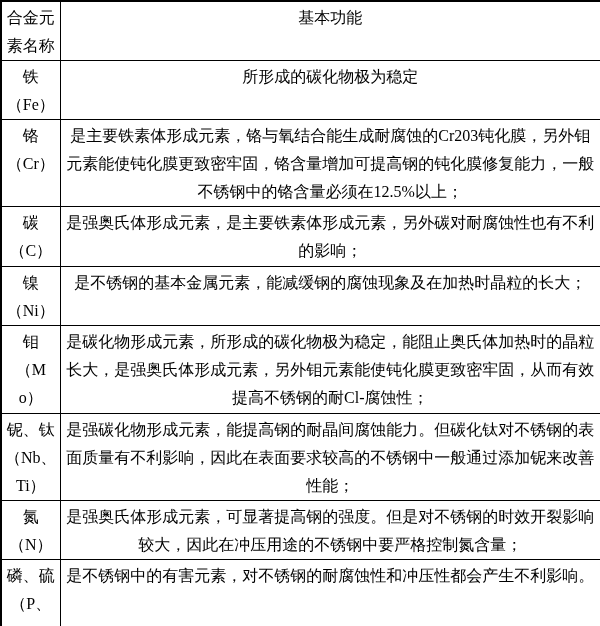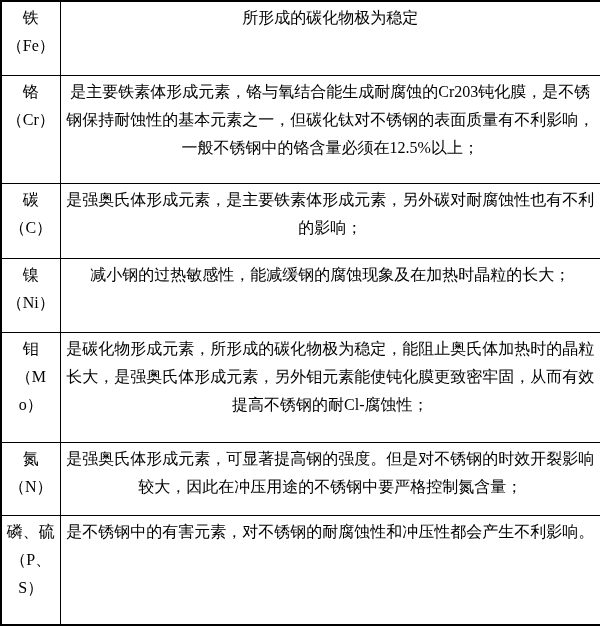--- a/index.html
+++ b/index.html
@@ -51,43 +51,54 @@
 </head>
 <body>
 
 <div class="page">
   <table class="alloy-table">
     <colgroup>
       <col class="c-element">
       <col class="c-function">
     </colgroup>
     <tbody>
+      <tr class="r-header">
+        <th>合金元
+素名称</th>
+        <th>基本功能</th>
+      </tr>
       <tr class="r-fe">
         <td>铁
 （Fe）</td>
         <td>所形成的碳化物极为稳定</td>
       </tr>
       <tr class="r-cr">
         <td>铬
 （Cr）</td>
-        <td>是主要铁素体形成元素，铬与氧结合能生成耐腐蚀的Cr203钝化膜，是不锈钢保持耐蚀性的基本元素之一，但碳化钛对不锈钢的表面质量有不利影响，一般不锈钢中的铬含量必须在12.5%以上；</td>
+        <td>是主要铁素体形成元素，铬与氧结合能生成耐腐蚀的Cr203钝化膜，另外钼元素能使钝化膜更致密牢固，铬含量增加可提高钢的钝化膜修复能力，一般不锈钢中的铬含量必须在12.5%以上；</td>
       </tr>
       <tr class="r-c">
         <td>碳（C）</td>
         <td>是强奥氏体形成元素，是主要铁素体形成元素，另外碳对耐腐蚀性也有不利的影响；</td>
       </tr>
       <tr class="r-ni">
         <td>镍
 （Ni）</td>
-        <td>减小钢的过热敏感性，能减缓钢的腐蚀现象及在加热时晶粒的长大；</td>
+        <td>是不锈钢的基本金属元素，能减缓钢的腐蚀现象及在加热时晶粒的长大；</td>
       </tr>
       <tr class="r-mo">
         <td>钼
 （Mo）</td>
         <td>是碳化物形成元素，所形成的碳化物极为稳定，能阻止奥氏体加热时的晶粒长大，是强奥氏体形成元素，另外钼元素能使钝化膜更致密牢固，从而有效提高不锈钢的耐Cl-腐蚀性；</td>
+      </tr>
+      <tr class="r-nbti">
+        <td>铌、钛
+（Nb、
+Ti）</td>
+        <td>是强碳化物形成元素，能提高钢的耐晶间腐蚀能力。但碳化钛对不锈钢的表面质量有不利影响，因此在表面要求较高的不锈钢中一般通过添加铌来改善性能；</td>
       </tr>
       <tr class="r-n">
         <td>氮（N）</td>
         <td>是强奥氏体形成元素，可显著提高钢的强度。但是对不锈钢的时效开裂影响较大，因此在冲压用途的不锈钢中要严格控制氮含量；</td>
       </tr>
       <tr class="r-ps">
         <td>磷、硫
 （P、
 S）</td>
         <td>是不锈钢中的有害元素，对不锈钢的耐腐蚀性和冲压性都会产生不利影响。</td>

